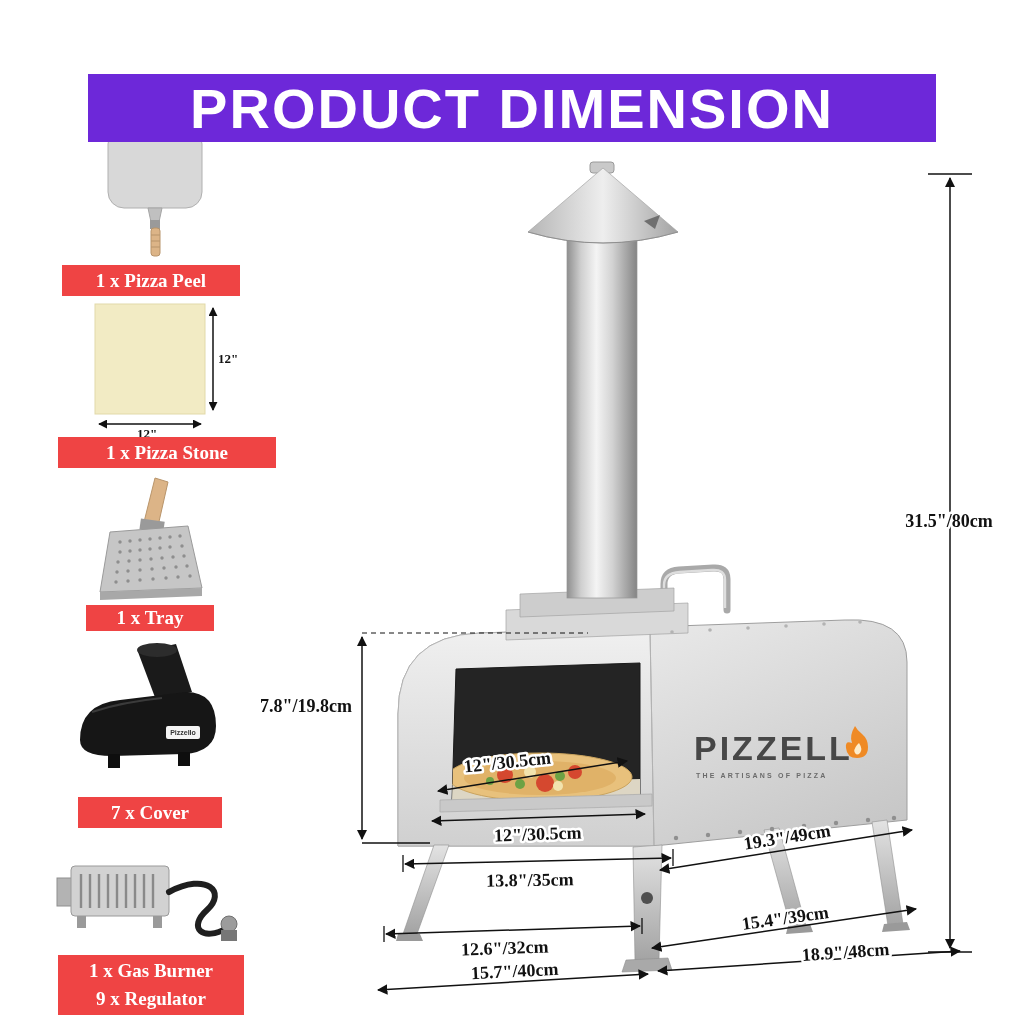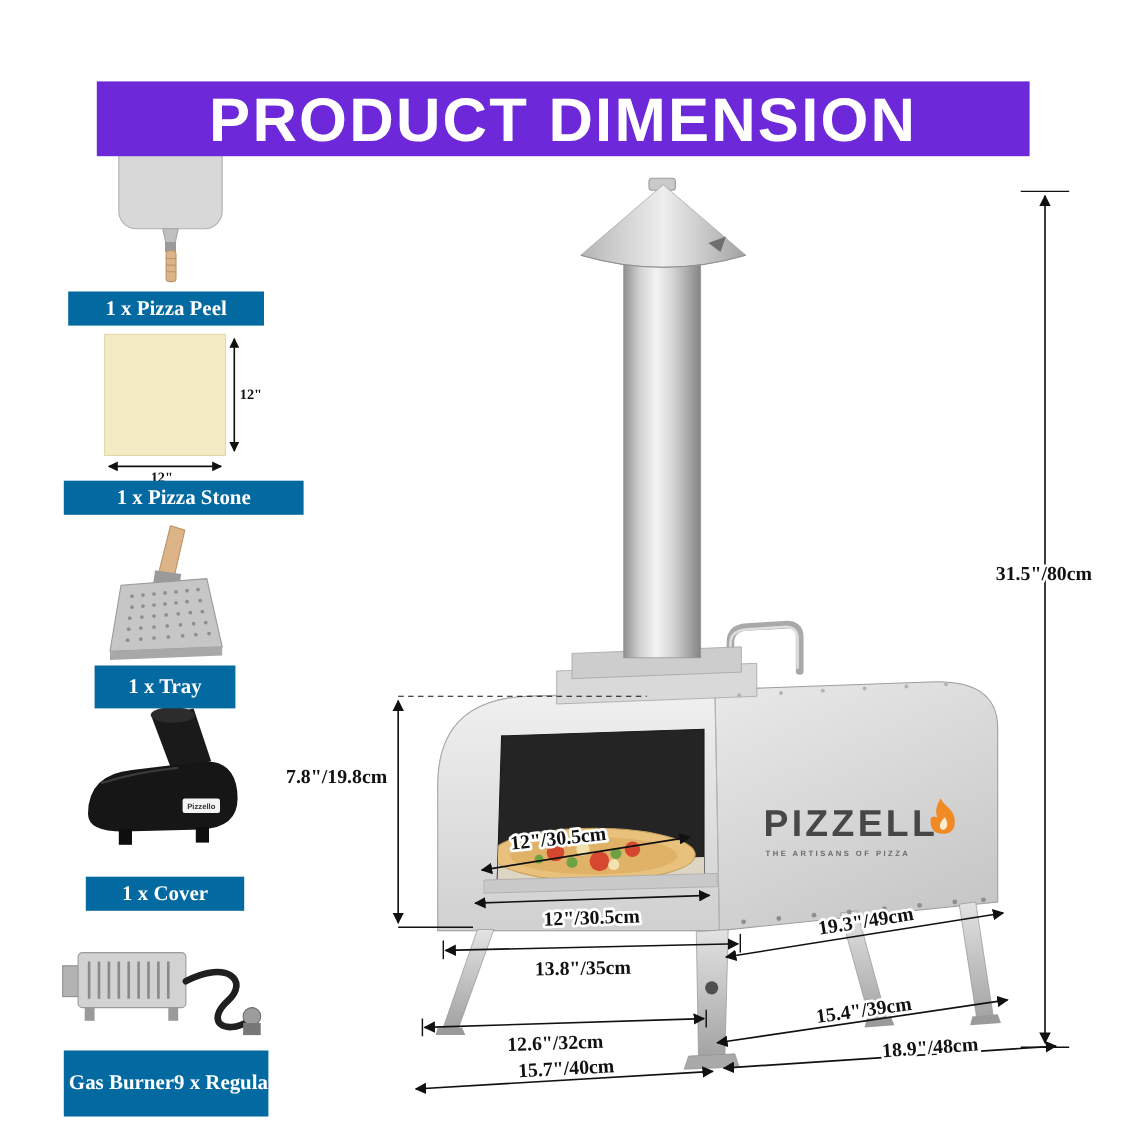--- a/index.html
+++ b/index.html
@@ -1,23 +1,23 @@
 <!DOCTYPE html>
 <html><head>
 <meta charset="utf-8">
 <style>
   html,body{margin:0;padding:0;}
   body{width:1024px;height:1024px;position:relative;background:#fff;overflow:hidden;
        font-family:"Liberation Sans",sans-serif;}
   .banner{position:absolute;left:88px;top:30px;width:848px;height:68px;background:#6d28d9;
           color:#fff;display:flex;align-items:center;justify-content:center;
           font:900 56px "Liberation Sans",sans-serif;letter-spacing:2px;z-index:3;margin-top:44px;}
-  .bar{position:absolute;background:#0369a1;color:#fff;display:flex;align-items:center;
+  .bar{position:absolute;background:#ef4444;color:#fff;display:flex;align-items:center;
        justify-content:center;font:bold 19px "Liberation Serif",serif;z-index:3;white-space:nowrap;}
-  .bar.two{flex-direction:row;line-height:1.45;}
+  .bar.two{flex-direction:column;line-height:1.45;}
   .acc{position:absolute;z-index:2;}
   #main-art{position:absolute;left:0;top:0;z-index:1;}
   .dimtxt{font:bold 18px "Liberation Serif",serif;fill:#111;}
   .halo{paint-order:stroke;stroke:#fff;stroke-width:5px;stroke-linejoin:round;}
   .dim{stroke:#111;stroke-width:1.5;fill:none;}
   .tick{stroke:#111;stroke-width:1.3;}
   .dash{stroke:#111;stroke-width:1;stroke-dasharray:5 4;}
   .smalldim{font:bold 13px "Liberation Serif",serif;fill:#111;}
   .brand{font:bold 34px "Liberation Sans",sans-serif;letter-spacing:3px;fill:#474747;}
   .tagline{font:bold 7px "Liberation Sans",sans-serif;letter-spacing:2.2px;fill:#6b6b6b;}
@@ -89,33 +89,33 @@
     <circle cx="24" cy="106" r="1.7"></circle>
       <circle cx="36" cy="105" r="1.7"></circle>
       <circle cx="48" cy="104" r="1.7"></circle>
       <circle cx="61" cy="103" r="1.7"></circle>
       <circle cx="74" cy="102" r="1.7"></circle>
       <circle cx="86" cy="101" r="1.7"></circle>
       <circle cx="98" cy="100" r="1.7"></circle>
   </g>
   <polygon points="8,116 110,112 110,120 8,124" fill="#a8a8a8"></polygon>
 </svg>
-<div class="bar" style="left:86px;top:605px;width:128px;height:39px">1 x Tray</div>
+<div class="bar" style="left:86px;top:605px;width:128px;height:26px">1 x Tray</div>
 
 <svg class="acc" style="left:72px;top:642px" width="155" height="152" viewBox="0 0 155 152">
   <polygon points="66,10 104,2 120,50 84,58" fill="#1a1a1a"></polygon>
   <ellipse cx="85" cy="8" rx="20" ry="7" fill="#2c2c2c"></ellipse>
   <path d="M8,98 Q8,62 48,58 L114,50 Q144,50 144,84 Q144,110 112,112 L40,114 Q8,114 8,98 Z" fill="#161616"></path>
   <path d="M20,70 Q50,60 90,56" stroke="#3b3b3b" stroke-width="2" fill="none"></path>
   <rect x="36" y="112" width="12" height="14" fill="#0e0e0e"></rect>
   <rect x="106" y="110" width="12" height="14" fill="#0e0e0e"></rect>
   <rect x="94" y="84" width="34" height="13" rx="2" fill="#f4f4f4"></rect>
   <text x="111" y="93" text-anchor="middle" class="coverlogo">Pizzello</text>
 </svg>
-<div class="bar" style="left:78px;top:797px;width:144px;height:31px">1 x Cover</div>
+<div class="bar" style="left:78px;top:797px;width:144px;height:31px">7 x Cover</div>
 
 <svg class="acc" style="left:55px;top:838px" width="185" height="112" viewBox="0 0 185 112">
   <rect x="2" y="40" width="16" height="28" fill="#b3b3b3" stroke="#8f8f8f"></rect>
   <rect x="16" y="28" width="98" height="50" rx="4" fill="#d2d2d2" stroke="#9a9a9a"></rect>
   <g stroke="#8a8a8a" stroke-width="2.4">
     <line x1="26" y1="36" x2="26" y2="70"></line>
       <line x1="35" y1="36" x2="35" y2="70"></line>
       <line x1="44" y1="36" x2="44" y2="70"></line>
     <line x1="53" y1="36" x2="53" y2="70"></line>
       <line x1="62" y1="36" x2="62" y2="70"></line>

